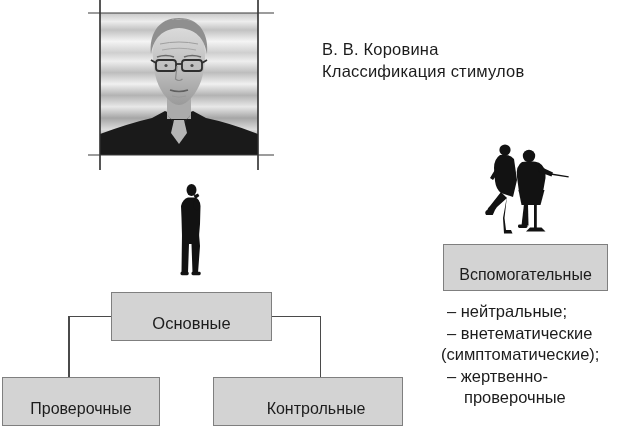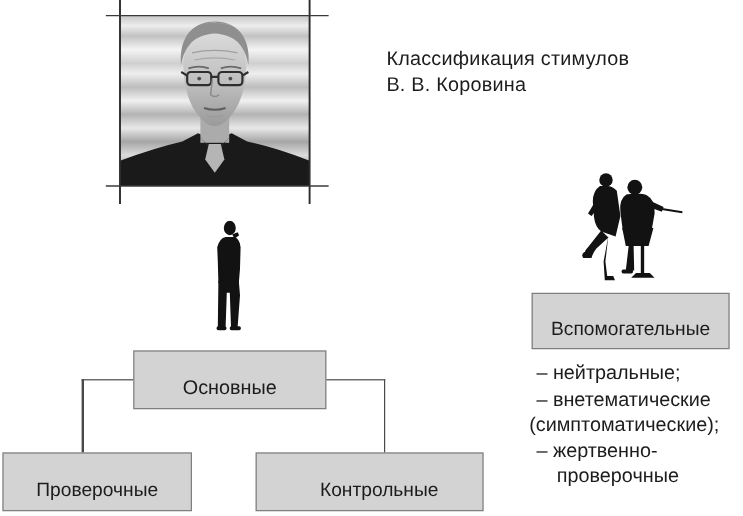--- a/index.html
+++ b/index.html
@@ -113,22 +113,22 @@
           <path d="M170,0 L170,170"></path>
       </g>
       <g stroke="#3a3a3a" stroke-width="1.1">
         <path d="M0,13 L186,13"></path>
           <path d="M0,155 L186,155"></path>
       </g>
     </svg>
   </div>
 
   <div class="abs title">
+    <div>В. В. Коровина</div>
     <div>Классификация стимулов</div>
-    <div>В. В. Коровина</div>
   </div>
 
   <div class="abs thinker-wrap">
     <svg width="30" height="92" viewBox="0 0 30 92" fill="#121212">
       <ellipse cx="16.5" cy="6" rx="5" ry="6"></ellipse>
       <path d="M18.5,11.5 L23,9.5 L24.3,12 L20.5,15 Z"></path>
       <path d="M6,22 Q8,14.5 13,13.5 L20,13.5 Q25,15 25.5,22 L25,40 L24,52 L7,52 L6.5,34 Z"></path>
       <path d="M20,14 Q25,16 24.8,22 Q24.6,26 21,26.5 L18.6,23.5 Q18,18 20,14 Z"></path>
       <path d="M7,50 L24,50 L25,62 L23,89 L17.5,89 L16.5,60 L14,60 L13,89 L6.5,89 Z"></path>
       <rect x="5.5" y="87.8" width="8.2" height="3.4" rx="1.4"></rect>

